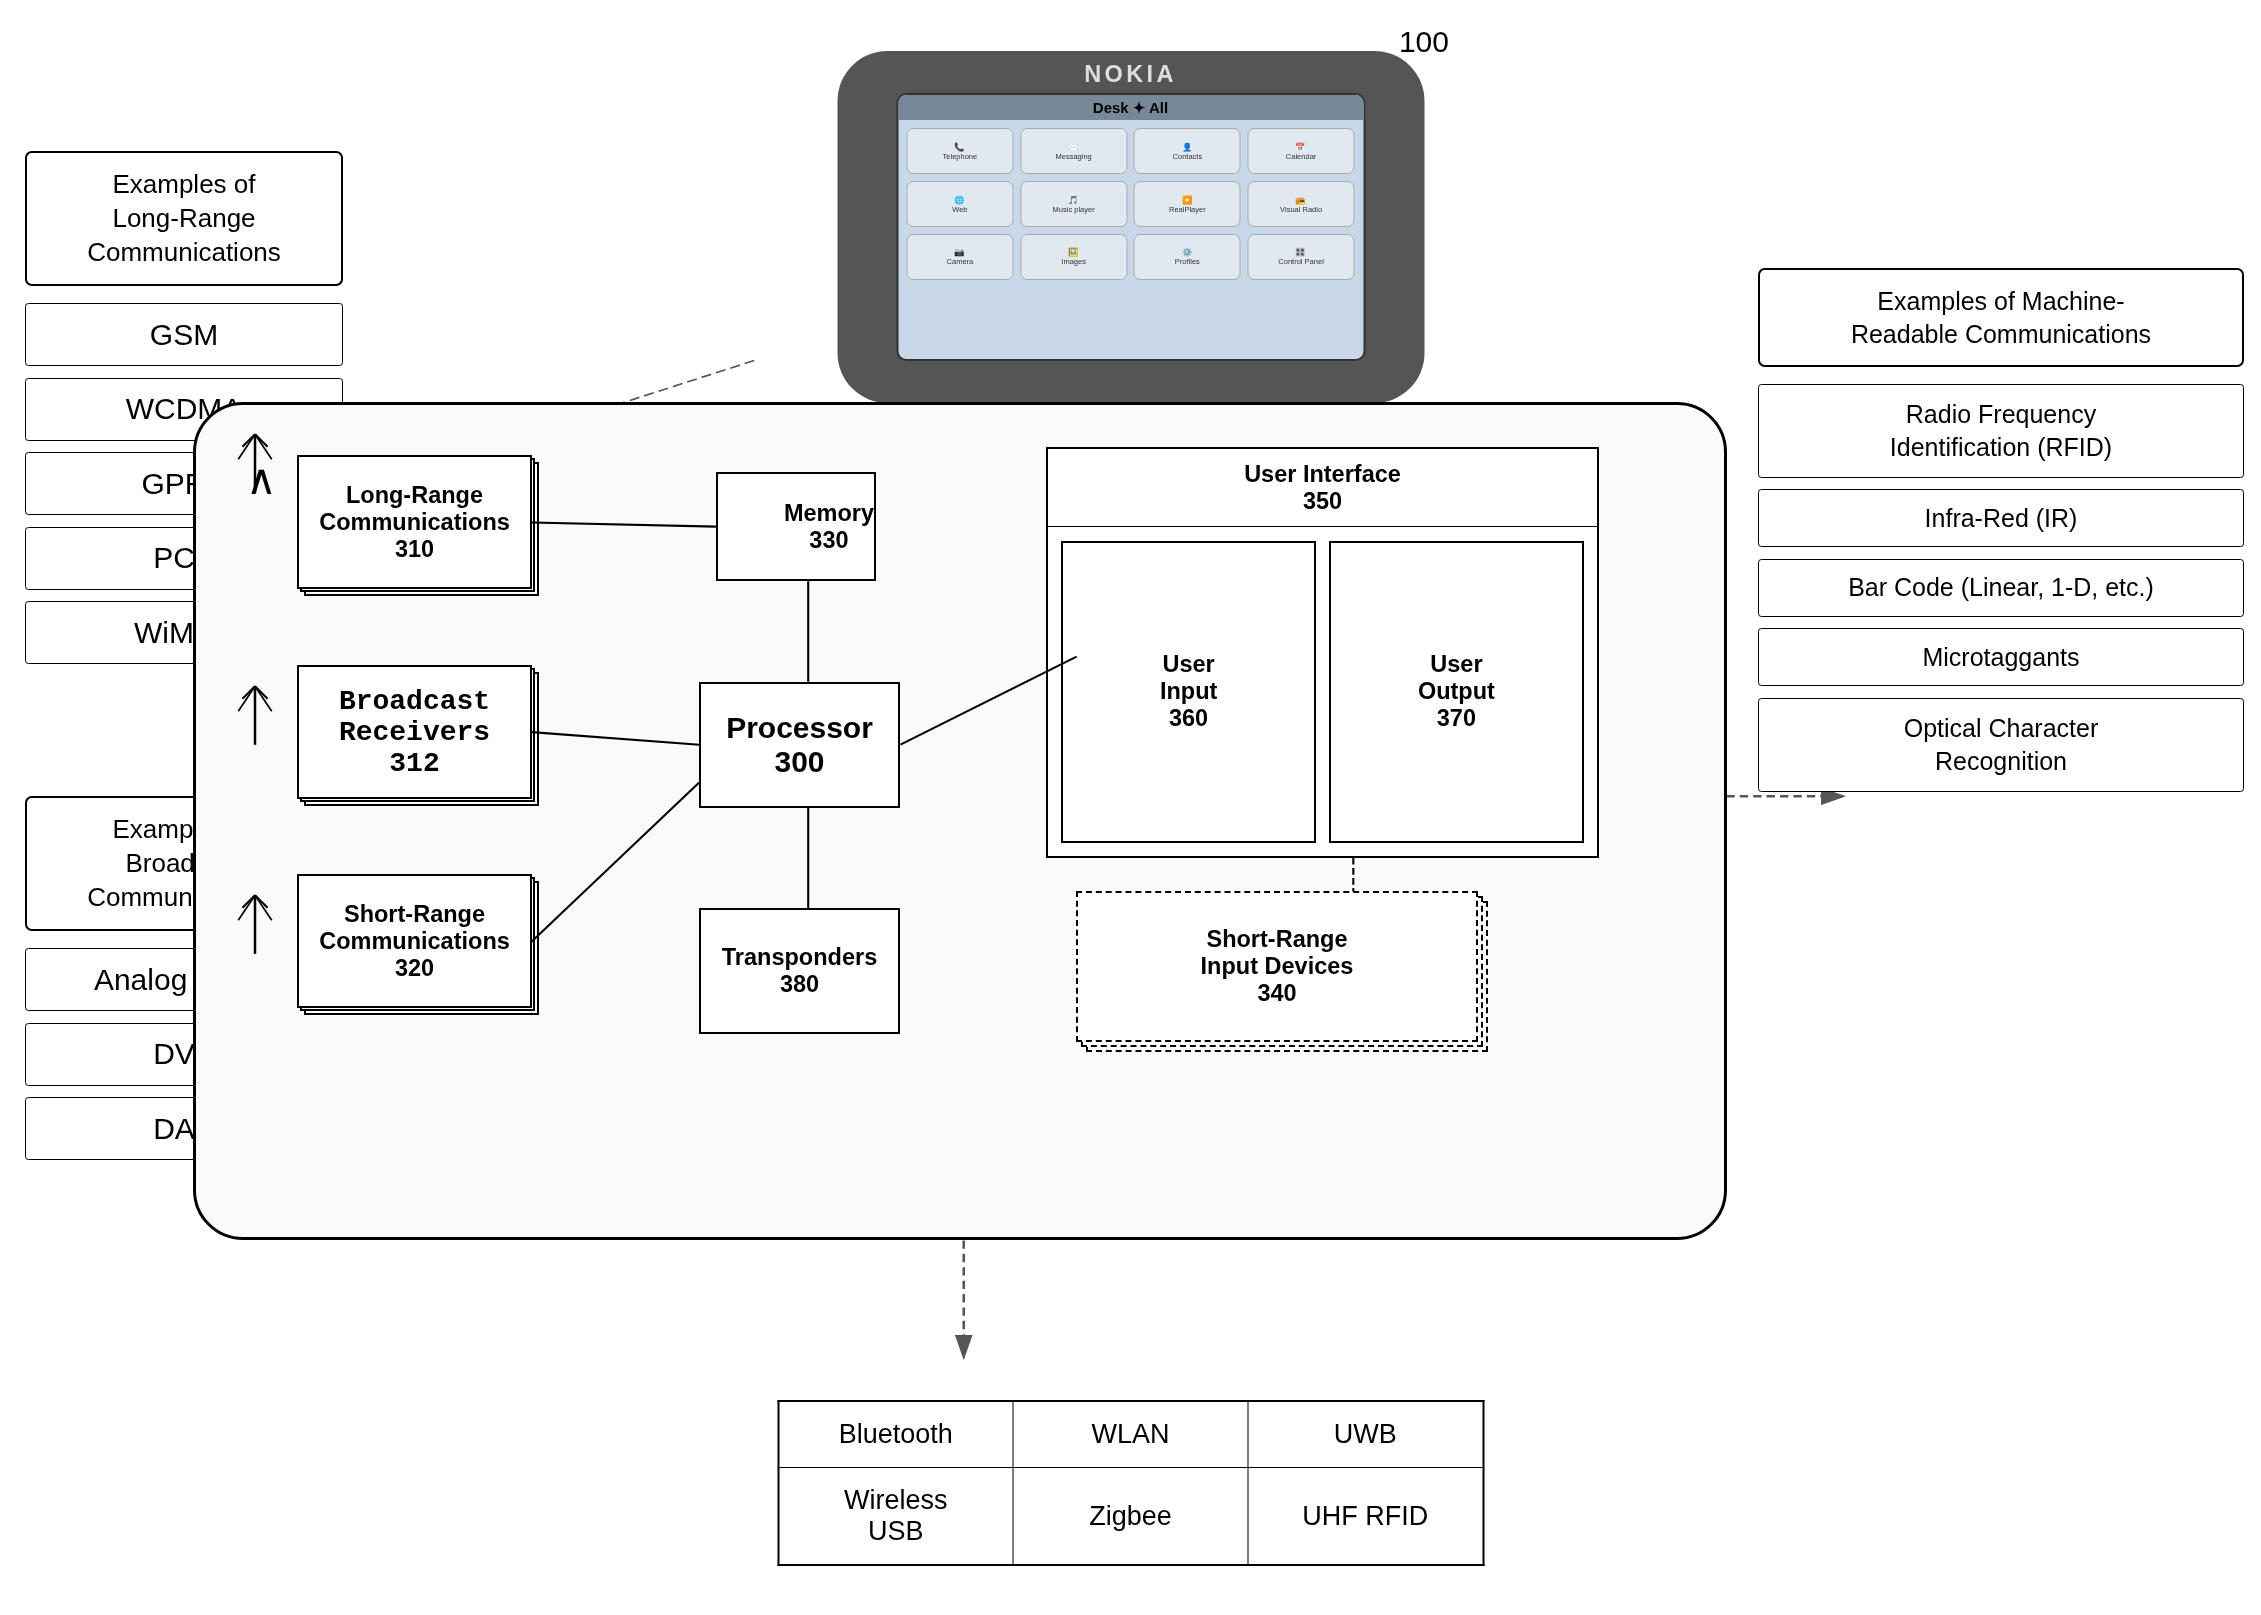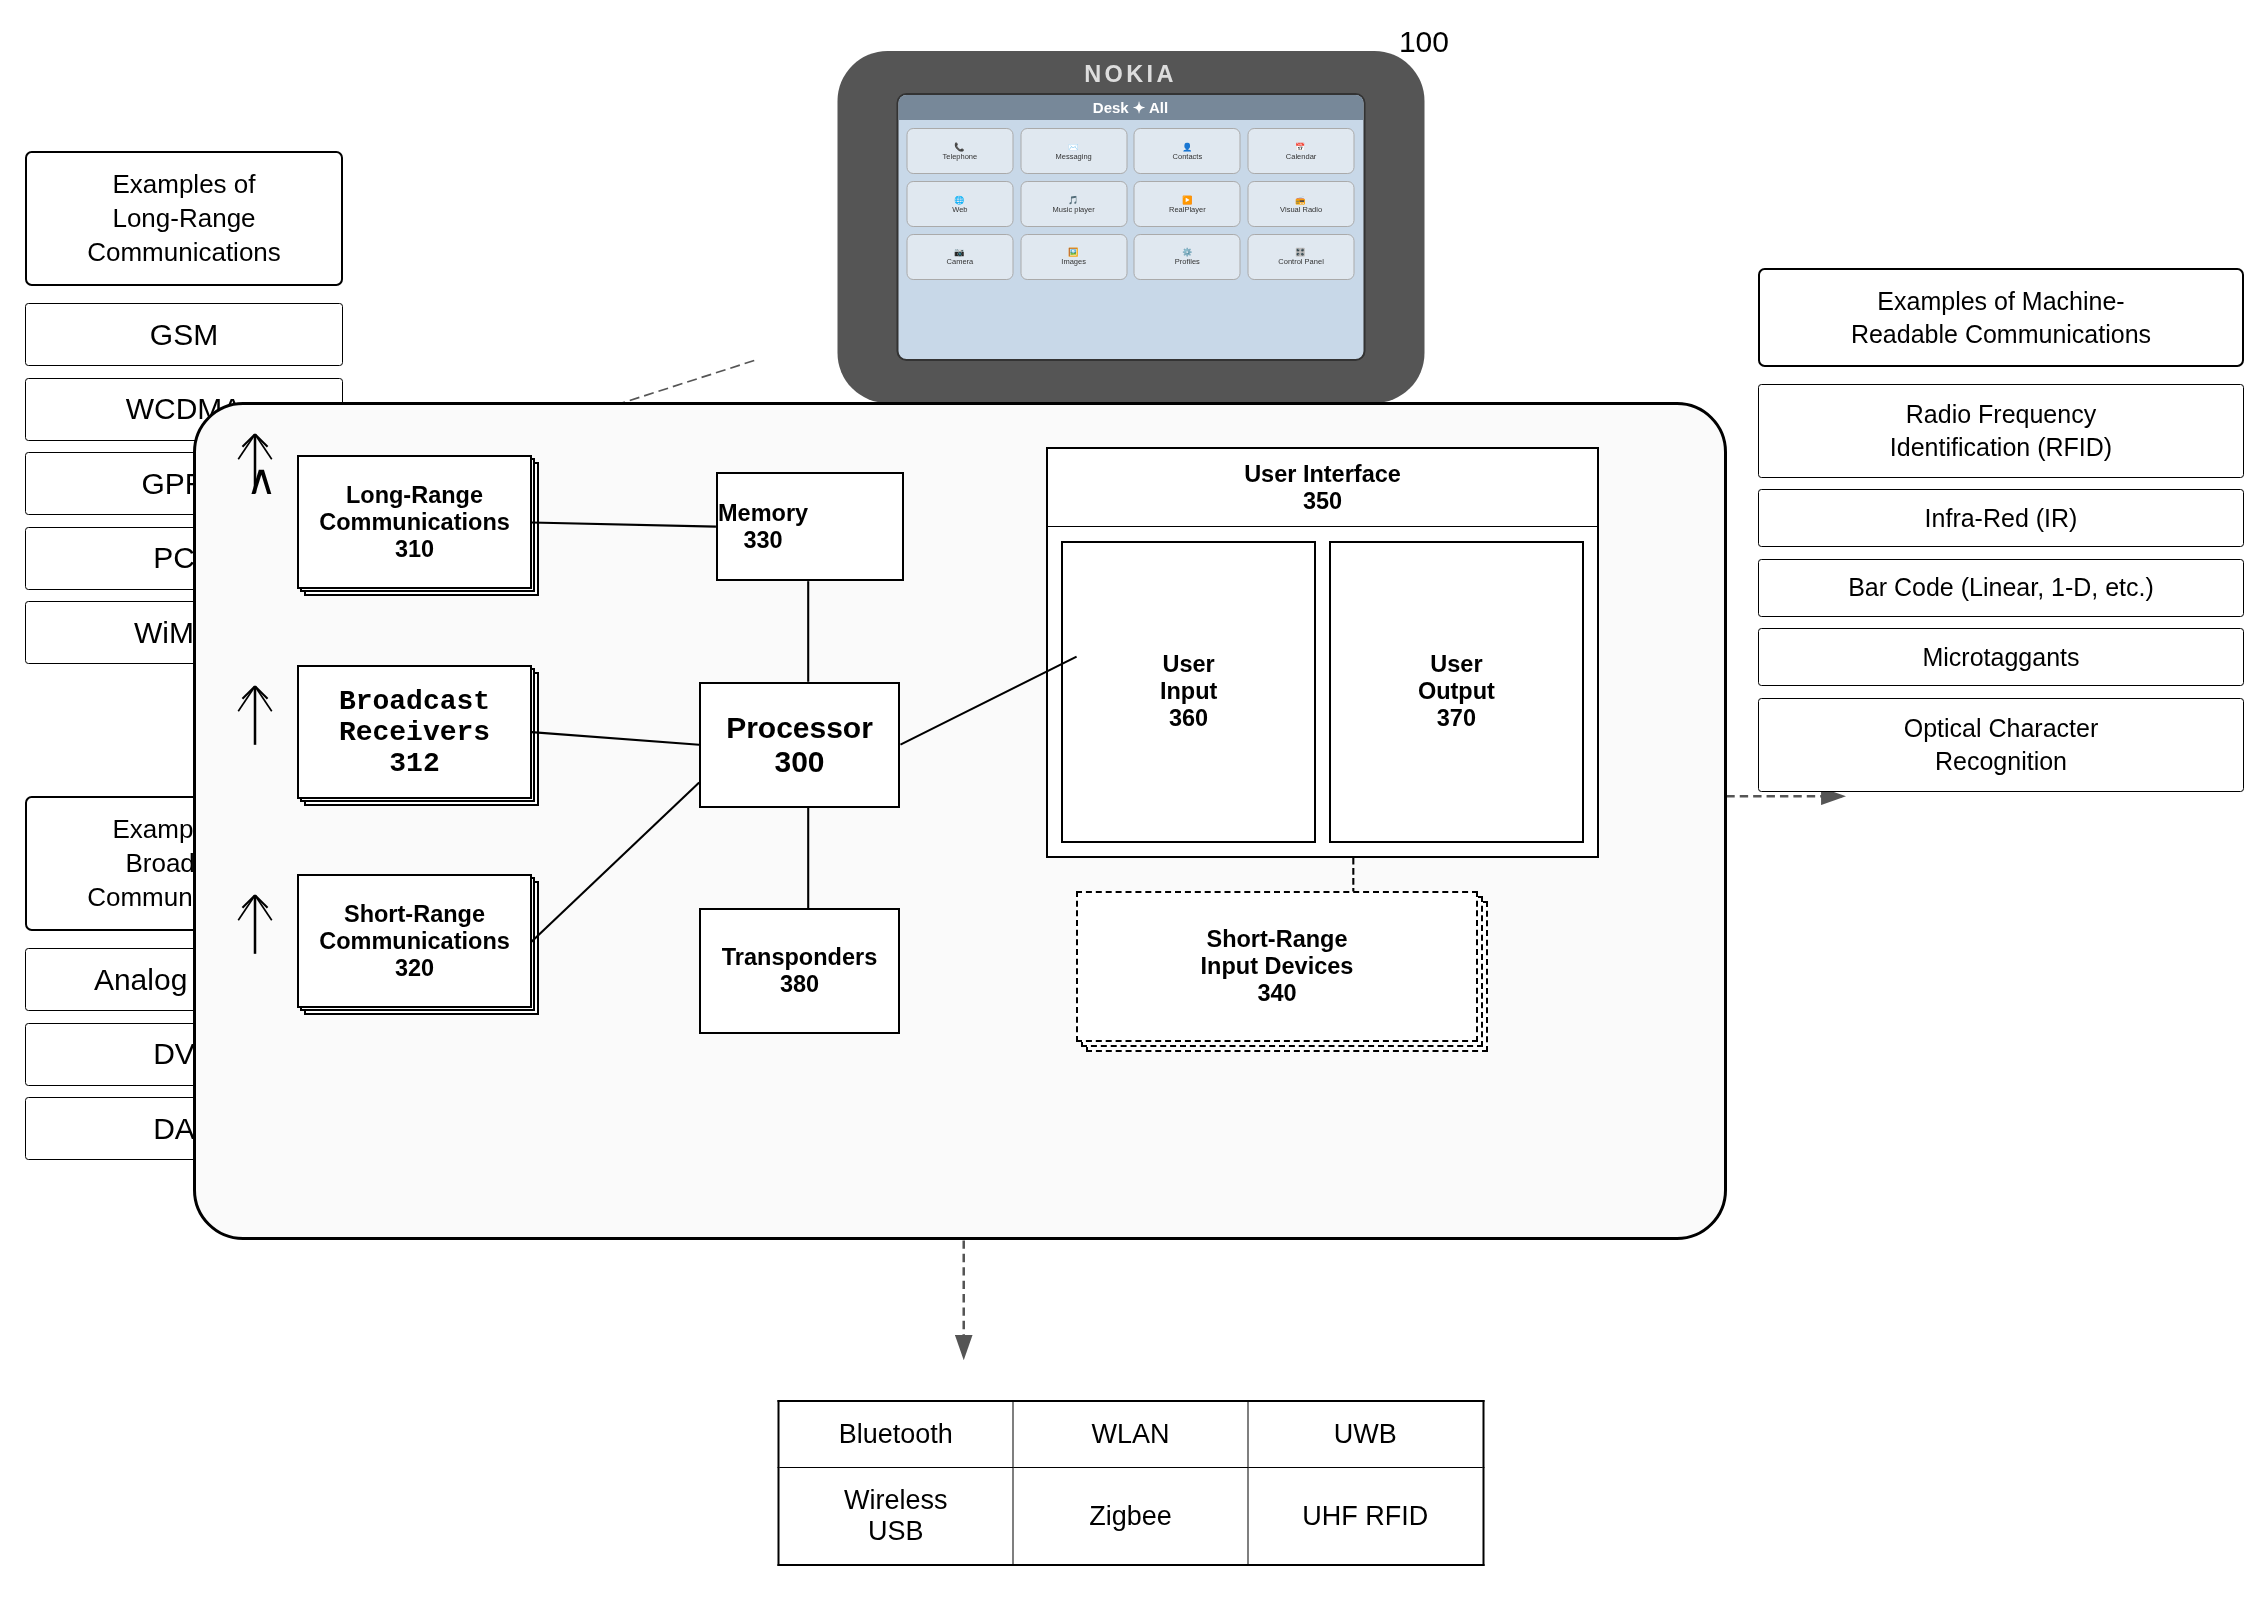--- a/index.html
+++ b/index.html
@@ -94,21 +94,21 @@
       position: relative;
     }
 
     .device-screen-top {
       background: #778899;
       height: 25px;
       display: flex;
       align-items: center;
       justify-content: center;
       font-size: 15px;
-      color: #ffffff;
+      color: #000000;
       font-weight: bold;
     }
 
     .nokia-label {
       position: absolute;
       top: 10px;
       left: 50%;
       transform: translateX(-50%);
       color: #ddd;
       font-size: 23.5px;
@@ -307,21 +307,21 @@
     </div>
 
     <div style="position:absolute; left:101px; top:469px;">
       <div style="position:absolute; left:6.7px; top:6.7px; width:235px; height:134px; border:2.1px solid #000; background:#fff;"></div>
       <div style="position:absolute; left:3.4px; top:3.4px; width:235px; height:134px; border:2.1px solid #000; background:#fff;"></div>
       <div style="position:absolute; left:0; top:0; width:235px; height:134px; border:2.1px solid #000; background:#fff; display:flex; align-items:center; justify-content:center; text-align:center; padding:6.7px;">
         <span style="font-size:23.5px; font-weight:bold;">Short-Range<br>Communications<br>320</span>
       </div>
     </div>
 
-    <div style="position:absolute; left:520px; top:67px; width:188px; height:109px; border:2.1px solid #000; background:#fff; display:flex; align-items:center; justify-content:flex-start; text-align:center;">
+    <div style="position:absolute; left:520px; top:67px; width:160px; height:109px; border:2.1px solid #000; background:#fff; display:flex; align-items:center; justify-content:flex-end; text-align:center;">
       <span style="font-size:23.5px; font-weight:bold;">Memory<br>330</span>
     </div>
 
     <div style="position:absolute; left:503px; top:277px; width:201px; height:126px; border:2.1px solid #000; background:#fff; display:flex; align-items:center; justify-content:center; text-align:center;">
       <span style="font-size:30px; font-weight:bold;">Processor<br>300</span>
     </div>
 
     <div style="position:absolute; left:503px; top:503px; width:201px; height:126px; border:2.1px solid #000; background:#fff; display:flex; align-items:center; justify-content:center; text-align:center;">
       <span style="font-size:23.5px; font-weight:bold;">Transponders<br>380</span>
     </div>

